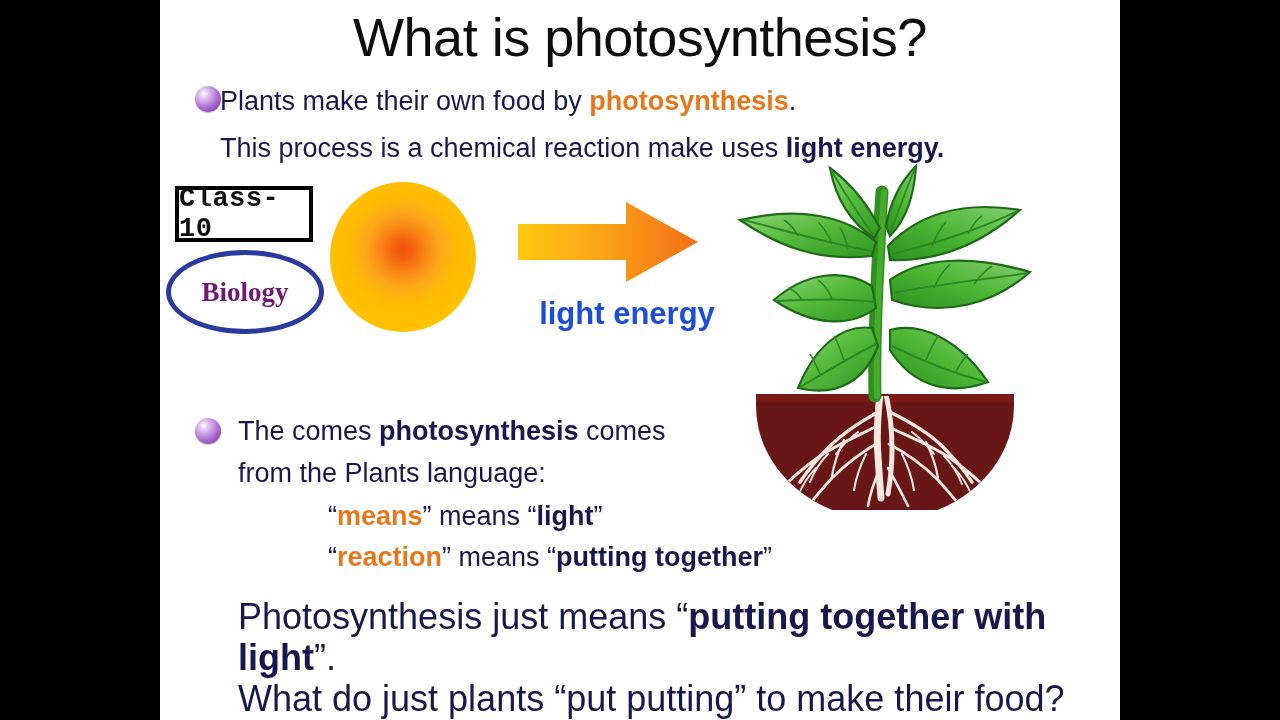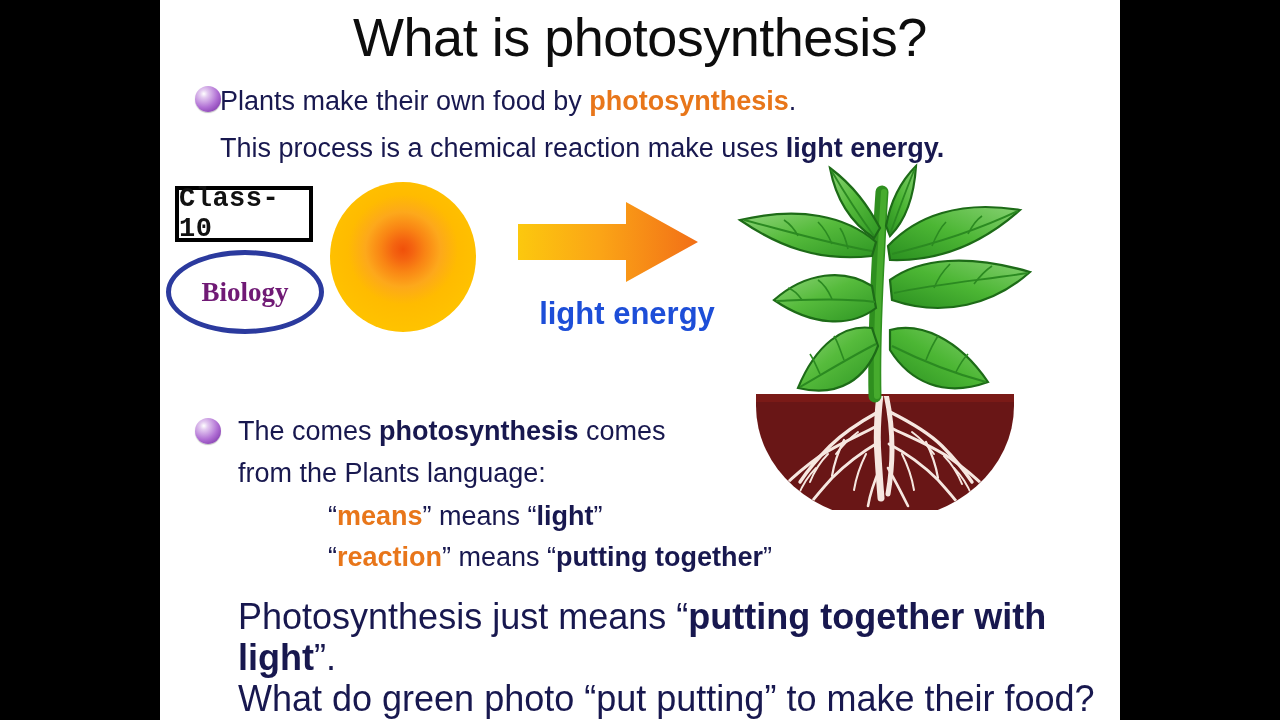--- a/index.html
+++ b/index.html
@@ -257,17 +257,17 @@
 
     <div id="defs">
       <div><span>“</span><b class="orange">means</b><span>”</span><span> means </span><span>“</span><b class="navy">light</b><span>”</span></div>
 
       <div><span>“</span><b class="orange">reaction</b><span>”</span><span> means </span><span>“</span><b class="navy">putting together</b><span>”</span></div>
     </div>
 
     <div id="closing">
       <div><span>Photosynthesis just means </span><span>“</span><b class="navy">putting together with light</b><span>”</span><span>.</span></div>
 
-      <div><span>What do green photo </span><span>“</span><span>put putting</span><span>”</span><span> to make their food?</span></div>
+      <div><span>What do just plants </span><span>“</span><span>put putting</span><span>”</span><span> to make their food?</span></div>
     </div>
 
   </div>
 </div>
 
 </body></html>

